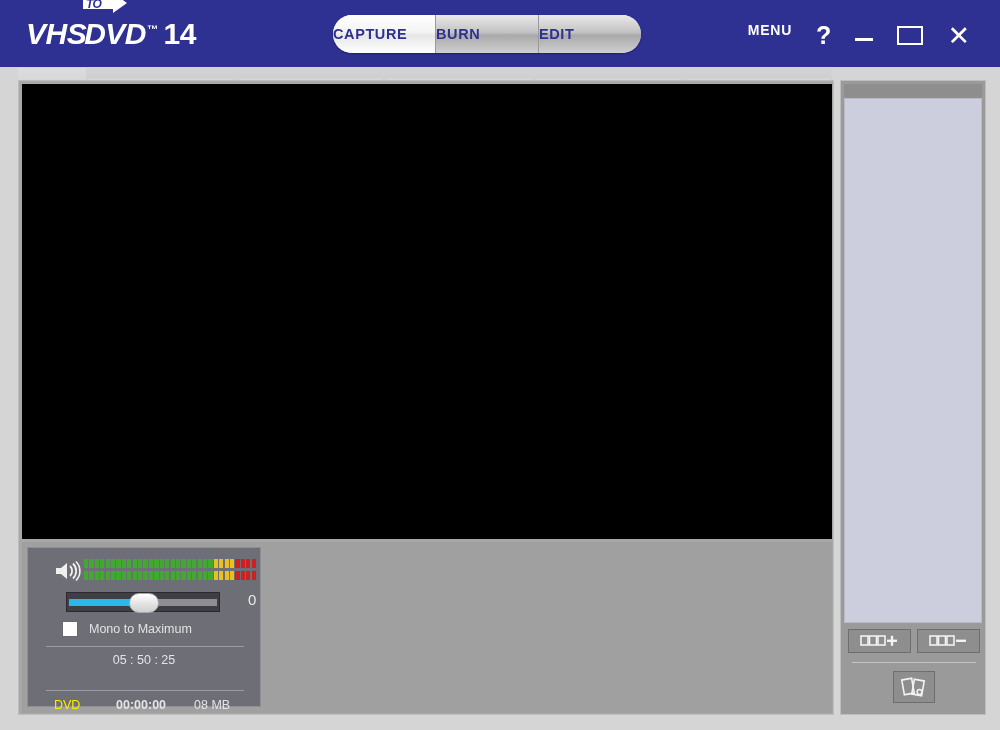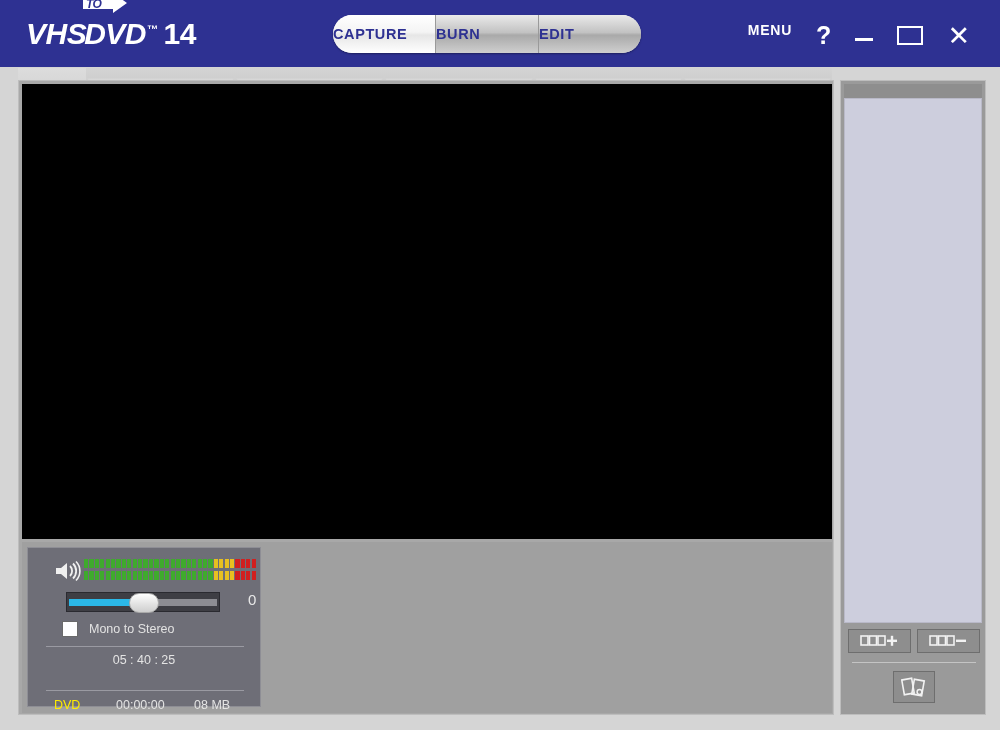--- a/index.html
+++ b/index.html
@@ -133,21 +133,21 @@
   .mono-label { font-size: 12.5px; color: #e2e2e2; }
 
   .divline { position: absolute; left: 18px; width: 198px; height: 1px; background: #9a9aa2; }
 
   .maxrec { position: absolute; left: 0; top: 104px; width: 100%; text-align: center;
             font-size: 12.5px; color: #e4e4e4; line-height: 17px; }
 
   .dvdrow { position: absolute; left: 0; top: 148px; width: 100%; height: 18px;
             display: flex; align-items: center; font-size: 12.5px; color: #e4e4e4; }
   .dvd-label { position: absolute; left: 26px; color: #ffec00; font-weight: normal; }
-  .dvd-time { position: absolute; left: 88px; }
+  .dvd-time { position: absolute; left: 88px; font-weight: bold; }
   .dvd-size { position: absolute; left: 166px; }
 
   
   .sidebar {
     position: absolute; left: 840px; top: 80px; width: 146px; height: 635px;
     background: #9a9a9a; border: 1px solid #bdbdbd;
   }
   .sb-header { position: absolute; left: 3px; top: 3px; width: 138px; height: 14px; background: #8e8e8e; }
   .sb-list {
     position: absolute; left: 3px; top: 17px; width: 138px; height: 525px;
@@ -309,27 +309,27 @@
           <div class="voltrack">
             <div class="volfill"></div>
             <div class="volrest"></div>
             <div class="volknob"></div>
           </div>
           <span class="volval">0</span>
         </div>
 
         <div class="monorow">
           <span class="chk-white"></span>
-          <span class="mono-label">Mono to Stereo</span>
+          <span class="mono-label">Mono to Maximum</span>
         </div>
 
         <div class="divline" style="top:98px;"></div>
 
         <div class="maxrec">
-          <div>05 : 40 : 25</div>
+          <div>05 : 50 : 25</div>
         </div>
 
         <div class="divline" style="top:142px;"></div>
 
         <div class="dvdrow">
           <span class="dvd-label">DVD</span>
           <span class="dvd-time">00:00:00</span>
           <span class="dvd-size">08 MB</span>
         </div>
       </div>

